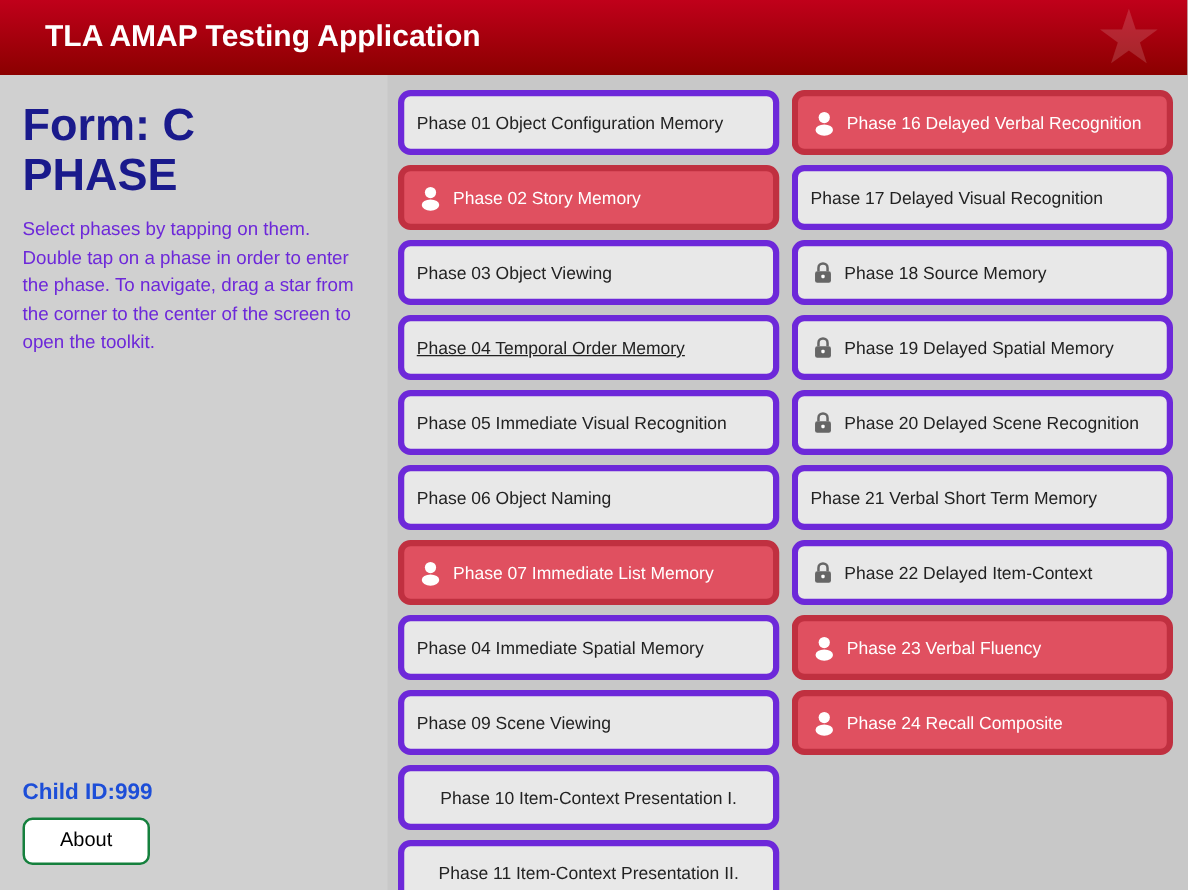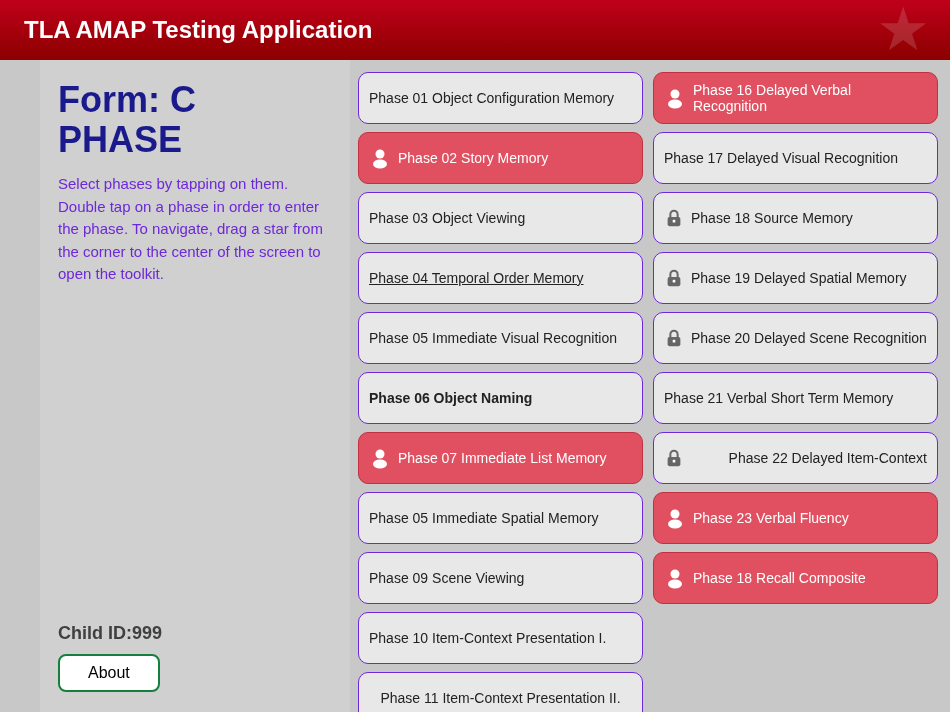--- a/index.html
+++ b/index.html
@@ -11,21 +11,21 @@
       overflow: hidden;
     }
 
     
     #header {
       width: 100%;
       height: 60px;
       background: linear-gradient(180deg, #c0001a 0%, #8b0000 100%);
       display: flex;
       align-items: center;
-      padding: 0 24px;
+      padding: 0 36px;
       position: relative;
     }
     #header-title {
       color: white;
       font-size: 24px;
       font-weight: bold;
     }
     .header-star {
       position: absolute;
       right: 20px;
@@ -34,21 +34,20 @@
       font-size: 60px;
       color: rgba(255,255,255,0.15);
       line-height: 1;
     }
 
     
     #main {
       display: flex;
       width: 100%;
       height: 652px;
-      padding-left: 40px;
     }
 
     
     #sidebar {
       width: 310px;
       min-width: 310px;
       height: 100%;
       background: #d0d0d0;
       padding: 20px 18px;
       display: flex;
@@ -65,21 +64,21 @@
     }
     #instructions {
       font-size: 15px;
       color: #6d28d9;
       line-height: 1.5;
     }
     #sidebar-bottom {}
     #child-id {
       font-size: 18px;
       font-weight: bold;
-      color: #404040;
+      color: #1d4ed8;
       margin-bottom: 10px;
     }
     #about-button {
       background: white;
       border: 2px solid #15803d;
       border-radius: 8px;
       padding: 8px 28px;
       font-size: 16px;
       cursor: pointer;
       font-weight: normal;
@@ -99,21 +98,21 @@
       flex: 1;
       display: flex;
       flex-direction: column;
       gap: 8px;
     }
 
     .phase-btn {
       width: 100%;
       min-height: 52px;
       border-radius: 10px;
-      border: 1px solid #6d28d9;
+      border: 5px solid #6d28d9;
       background: #e8e8e8;
       display: flex;
       align-items: center;
       padding: 6px 10px;
       cursor: pointer;
       font-size: 14px;
       color: #222;
       text-align: left;
       position: relative;
     }
@@ -174,37 +173,37 @@
         <button class="phase-btn">
           <span style="flex: 1 1 0%;">Phase 03 Object Viewing</span>
         </button>
         <button class="phase-btn">
           <span style="flex: 1 1 0%; text-decoration: underline;">Phase 04 Temporal Order Memory</span>
         </button>
         <button class="phase-btn">
           <span style="flex: 1 1 0%;">Phase 05 Immediate Visual Recognition</span>
         </button>
         <button class="phase-btn">
-          <span style="flex: 1 1 0%; font-weight: bold;">Phase 06 Object Naming</span>
+          <span style="flex: 1 1 0%;">Phase 06 Object Naming</span>
         </button>
         <button class="phase-btn red">
           <svg class="person-icon" viewBox="0 0 22 22" xmlns="http://www.w3.org/2000/svg">
     <circle cx="11" cy="7" r="4.5" fill="white"></circle>
     <ellipse cx="11" cy="17" rx="7" ry="4.5" fill="white"></ellipse>
   </svg>
           <span style="flex: 1 1 0%;">Phase 07 Immediate List Memory</span>
         </button>
         <button class="phase-btn">
-          <span style="flex: 1 1 0%;">Phase 05 Immediate Spatial Memory</span>
+          <span style="flex: 1 1 0%;">Phase 04 Immediate Spatial Memory</span>
         </button>
         <button class="phase-btn">
           <span style="flex: 1 1 0%;">Phase 09 Scene Viewing</span>
         </button>
         <button class="phase-btn">
-          <span style="flex: 1 1 0%;">Phase 10 Item-Context Presentation I.</span>
+          <span style="flex: 1 1 0%; text-align: center;">Phase 10 Item-Context Presentation I.</span>
         </button>
         <button class="phase-btn">
           <span style="flex: 1 1 0%; text-align: center;">Phase 11 Item-Context Presentation II.</span>
         </button>
       </div>
 
     <div class="phase-column" id="right-column">
     <button class="phase-btn red">
           <svg class="person-icon" viewBox="0 0 22 22" xmlns="http://www.w3.org/2000/svg">
     <circle cx="11" cy="7" r="4.5" fill="white"></circle>
@@ -241,32 +240,32 @@
         </button>
         <button class="phase-btn">
           <span style="flex: 1 1 0%;">Phase 21 Verbal Short Term Memory</span>
         </button>
         <button class="phase-btn">
           <svg class="lock-icon" viewBox="0 0 20 22" xmlns="http://www.w3.org/2000/svg">
     <rect x="3" y="10" width="14" height="10" rx="2" fill="#666"></rect>
     <path d="M6 10V7a4 4 0 0 1 8 0v3" stroke="#666" stroke-width="2.2" fill="none"></path>
     <rect x="8.5" y="13" width="3" height="3" rx="1" fill="white"></rect>
   </svg>
-          <span style="flex: 1 1 0%; text-align: right;">Phase 22 Delayed Item-Context</span>
+          <span style="flex: 1 1 0%;">Phase 22 Delayed Item-Context</span>
         </button>
         <button class="phase-btn red">
           <svg class="person-icon" viewBox="0 0 22 22" xmlns="http://www.w3.org/2000/svg">
     <circle cx="11" cy="7" r="4.5" fill="white"></circle>
     <ellipse cx="11" cy="17" rx="7" ry="4.5" fill="white"></ellipse>
   </svg>
           <span style="flex: 1 1 0%;">Phase 23 Verbal Fluency</span>
         </button>
         <button class="phase-btn red">
           <svg class="person-icon" viewBox="0 0 22 22" xmlns="http://www.w3.org/2000/svg">
     <circle cx="11" cy="7" r="4.5" fill="white"></circle>
     <ellipse cx="11" cy="17" rx="7" ry="4.5" fill="white"></ellipse>
   </svg>
-          <span style="flex: 1 1 0%;">Phase 18 Recall Composite</span>
+          <span style="flex: 1 1 0%;">Phase 24 Recall Composite</span>
         </button>
       </div>
 
   </div>
 </div>
 
 </body></html>

